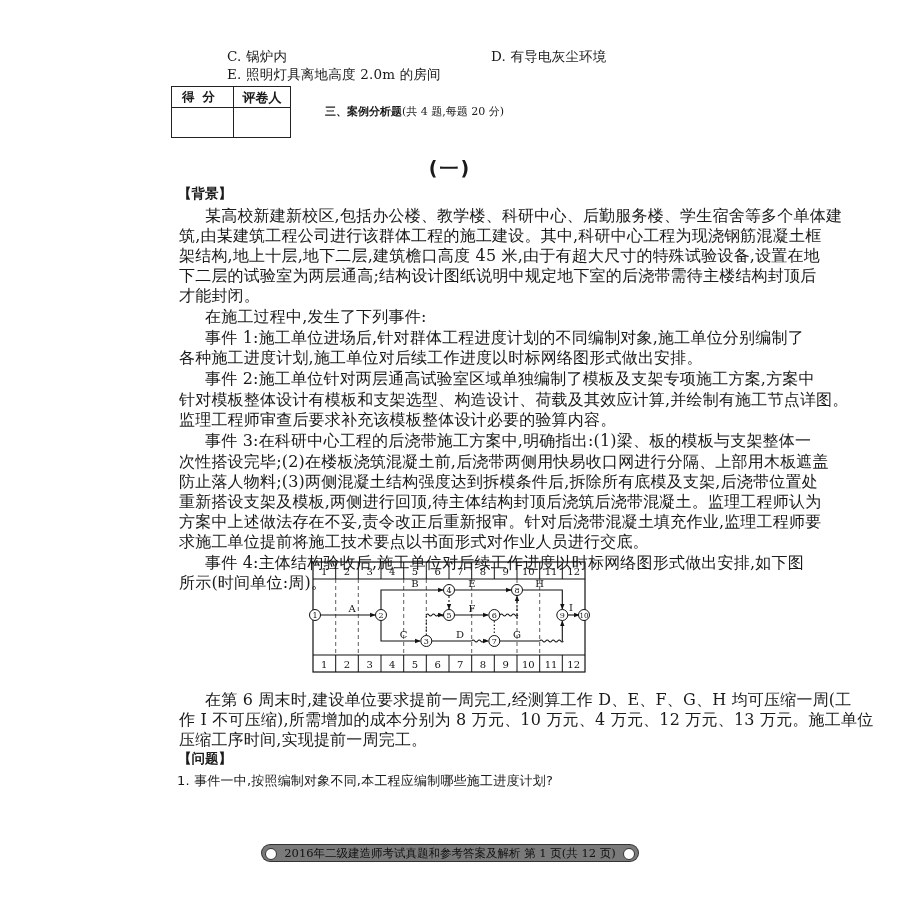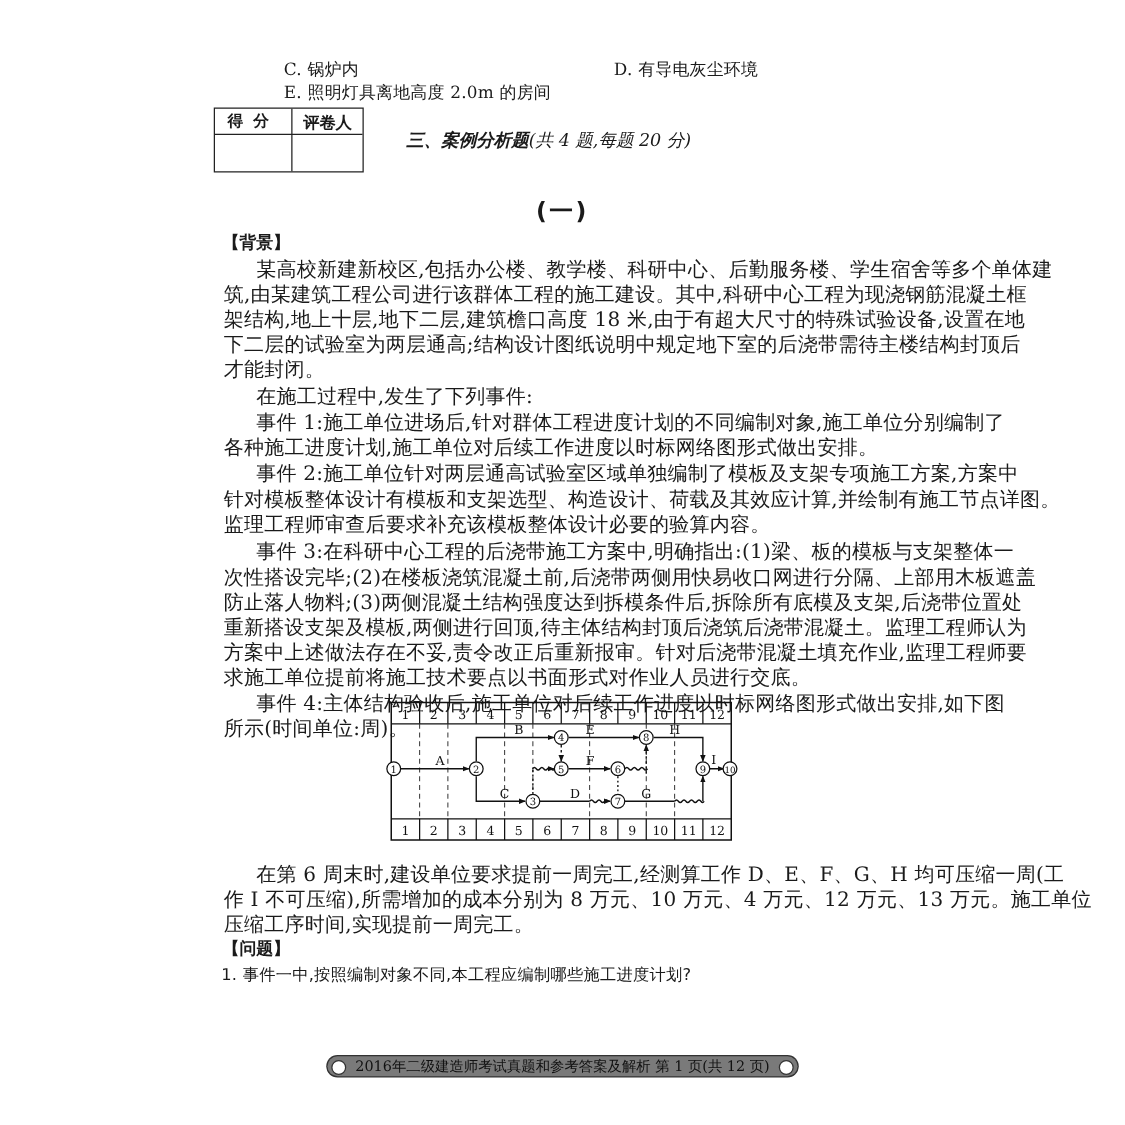--- a/index.html
+++ b/index.html
@@ -8,21 +8,21 @@
   .line { position: absolute; font-size: 16px; line-height: 20px; white-space: nowrap; letter-spacing: 0.2px; }
   .opt { font-size: 13.5px; margin-left: 24px; }
   .score-table { position: absolute; left: 171px; top: 86px; width: 120px; height: 52px;
                  border: 1.5px solid #222; box-sizing: border-box; }
   .score-table .hline { position: absolute; left: 0; right: 0; top: 20px; border-top: 1px solid #222; }
   .score-table .vline { position: absolute; top: 0; bottom: 0; left: 61px; border-left: 1px solid #222; }
   .score-table .h1 { position: absolute; left: 0; width: 61px; top: 2px; text-align: center;
                      font-family: "DejaVu Sans", sans-serif; font-size: 12.5px; font-weight: bold; letter-spacing: 8px; }
   .score-table .h2 { position: absolute; left: 62px; right: 0; top: 2px; text-align: center;
                      font-family: "DejaVu Sans", sans-serif; font-size: 13px; font-weight: bold; }
-  .section-title { position: absolute; left: 325px; top: 104px; font-size: 14px; font-style: italic; }
+  .section-title { position: absolute; left: 325px; top: 104px; font-size: 11px; }
   .section-title b { font-family: "DejaVu Sans", sans-serif; font-weight: bold; }
   .case-num { position: absolute; left: 0; width: 900px; top: 156px; text-align: center;
               font-family: "DejaVu Sans", sans-serif; font-size: 19px; font-weight: bold; letter-spacing: 2px; }
   .heading { position: absolute; font-family: "DejaVu Sans", sans-serif; font-weight: bold; font-size: 13.5px; }
   .diagram { position: absolute; left: 300px; top: 555px; width: 300px; height: 130px; }
   .footer { position: absolute; left: 262px; top: 845px; width: 376px; height: 16px;
             background: #7a7a7a; border-radius: 8px; color: #111; font-size: 11.5px;
             text-align: center; line-height: 16px; font-family: "DejaVu Serif", serif;
             box-shadow: 0 0 0 1px #333; }
   .footer::before, .footer::after { content: ""; position: absolute; top: 3px; width: 10px; height: 10px;
@@ -48,21 +48,21 @@
   <b>三、案例分析题</b><span>(共 4 题,每题 20 分)</span>
 </div>
 
 <div class="case-num">(一)</div>
 
 <div class="heading" style="left:178px; top:185px;">【背景】</div>
 
 <div>
   <div class="line" style="left:205px; top:206px;">某高校新建新校区,包括办公楼、教学楼、科研中心、后勤服务楼、学生宿舍等多个单体建</div>
   <div class="line" style="left:179px; top:226px;text-align:right;">筑,由某建筑工程公司进行该群体工程的施工建设。其中,科研中心工程为现浇钢筋混凝土框</div>
-  <div class="line" style="left:179px; top:246px;">架结构,地上十层,地下二层,建筑檐口高度 18 米,由于有超大尺寸的特殊试验设备,设置在地</div>
+  <div class="line" style="left:179px; top:246px;">架结构,地上十层,地下二层,建筑檐口高度 45 米,由于有超大尺寸的特殊试验设备,设置在地</div>
   <div class="line" style="left:179px; top:266px;">下二层的试验室为两层通高;结构设计图纸说明中规定地下室的后浇带需待主楼结构封顶后</div>
   <div class="line" style="left:179px; top:286px;">才能封闭。</div>
   <div class="line" style="left:205px; top:307px;">在施工过程中,发生了下列事件:</div>
   <div class="line" style="left:205px; top:328px;">事件 1:施工单位进场后,针对群体工程进度计划的不同编制对象,施工单位分别编制了</div>
   <div class="line" style="left:179px; top:348px;">各种施工进度计划,施工单位对后续工作进度以时标网络图形式做出安排。</div>
   <div class="line" style="left:205px; top:369px;">事件 2:施工单位针对两层通高试验室区域单独编制了模板及支架专项施工方案,方案中</div>
   <div class="line" style="left:179px; top:390px;">针对模板整体设计有模板和支架选型、构造设计、荷载及其效应计算,并绘制有施工节点详图。</div>
   <div class="line" style="left:179px; top:410px;">监理工程师审查后要求补充该模板整体设计必要的验算内容。</div>
   <div class="line" style="left:205px; top:431px;">事件 3:在科研中心工程的后浇带施工方案中,明确指出:(1)梁、板的模板与支架整体一</div>
   <div class="line" style="left:179px; top:452px;">次性搭设完毕;(2)在楼板浇筑混凝土前,后浇带两侧用快易收口网进行分隔、上部用木板遮盖</div>

